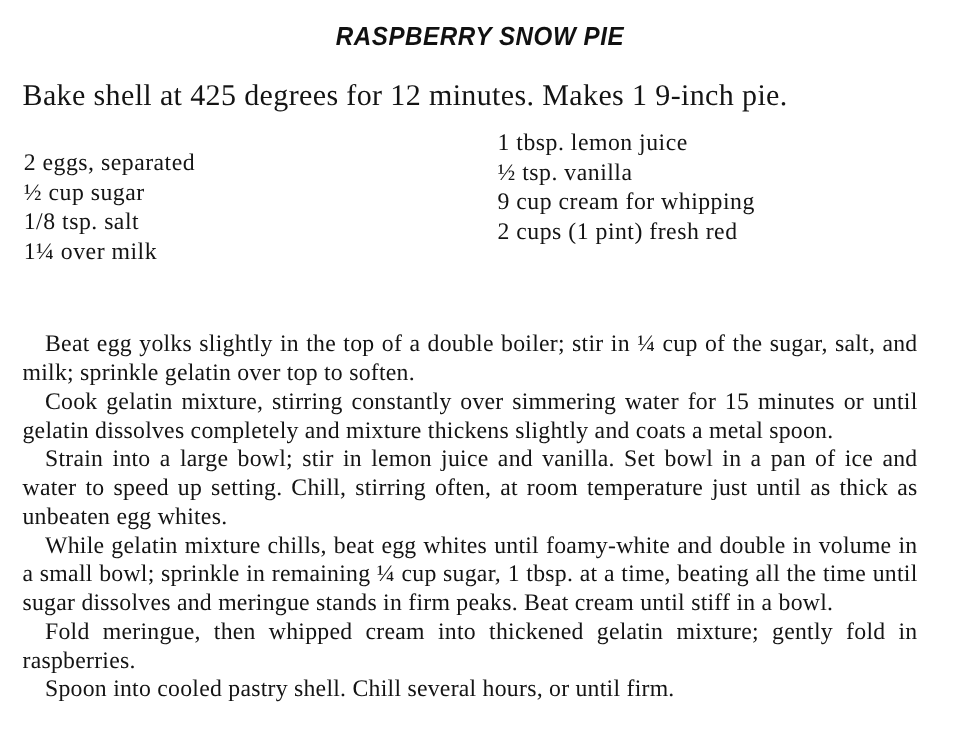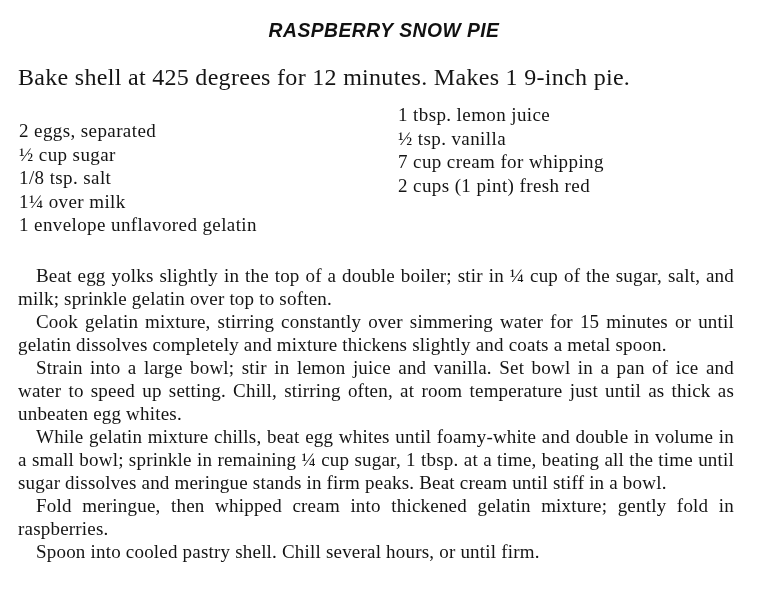--- a/index.html
+++ b/index.html
@@ -67,27 +67,26 @@
 
 <div class="title">RASPBERRY SNOW PIE</div>
 
 <div class="intro">Bake shell at 425 degrees for 12 minutes. Makes 1 9-inch pie.</div>
 
 <div class="ing-col left">
   <div class="ing-line">2 eggs, separated</div>
   <div class="ing-line">½ cup sugar</div>
   <div class="ing-line">1/8 tsp. salt</div>
   <div class="ing-line">1¼ over milk</div>
-  <div class="ing-line">1 envelope unflavored gelatin</div>
 </div>
 
 <div class="ing-col right">
   <div class="ing-line">1 tbsp. lemon juice</div>
   <div class="ing-line">½ tsp. vanilla</div>
-  <div class="ing-line">7 cup cream for whipping</div>
+  <div class="ing-line">9 cup cream for whipping</div>
   <div class="ing-line">2 cups (1 pint) fresh red</div>
 </div>
 
 <div class="steps">
   <p class="step">Beat egg yolks slightly in the top of a double boiler; stir in ¼ cup of the sugar, salt, and milk; sprinkle gelatin over top to soften.</p>
   <p class="step">Cook gelatin mixture, stirring constantly over simmering water for 15 minutes or until gelatin dissolves completely and mixture thickens slightly and coats a metal spoon.</p>
   <p class="step">Strain into a large bowl; stir in lemon juice and vanilla. Set bowl in a pan of ice and water to speed up setting. Chill, stirring often, at room temperature just until as thick as unbeaten egg whites.</p>
   <p class="step">While gelatin mixture chills, beat egg whites until foamy-white and double in volume in a small bowl; sprinkle in remaining ¼ cup sugar, 1 tbsp. at a time, beating all the time until sugar dissolves and meringue stands in firm peaks. Beat cream until stiff in a bowl.</p>
   <p class="step">Fold meringue, then whipped cream into thickened gelatin mixture; gently fold in raspberries.</p>
   <p class="step">Spoon into cooled pastry shell. Chill several hours, or until firm.</p>

